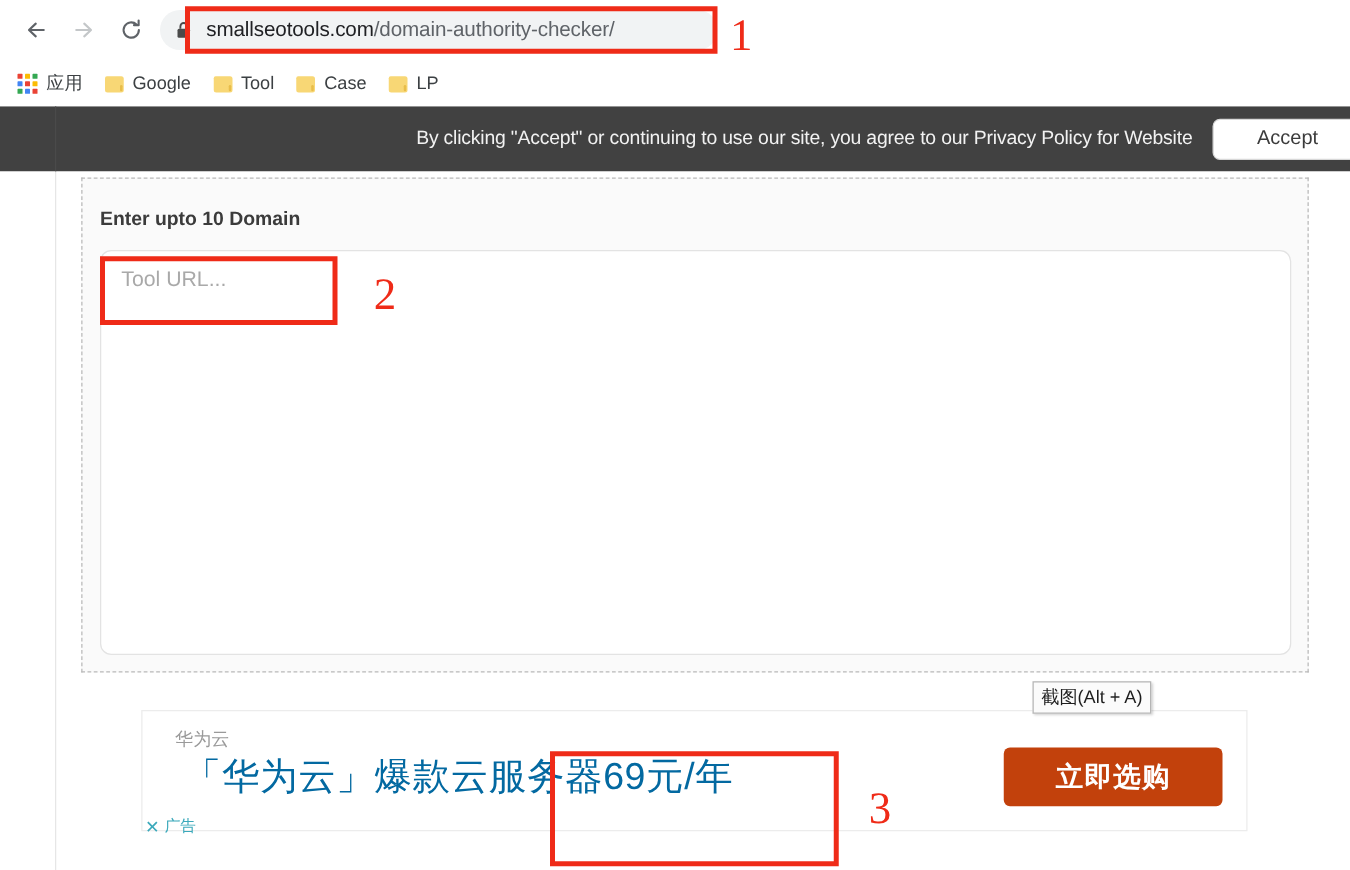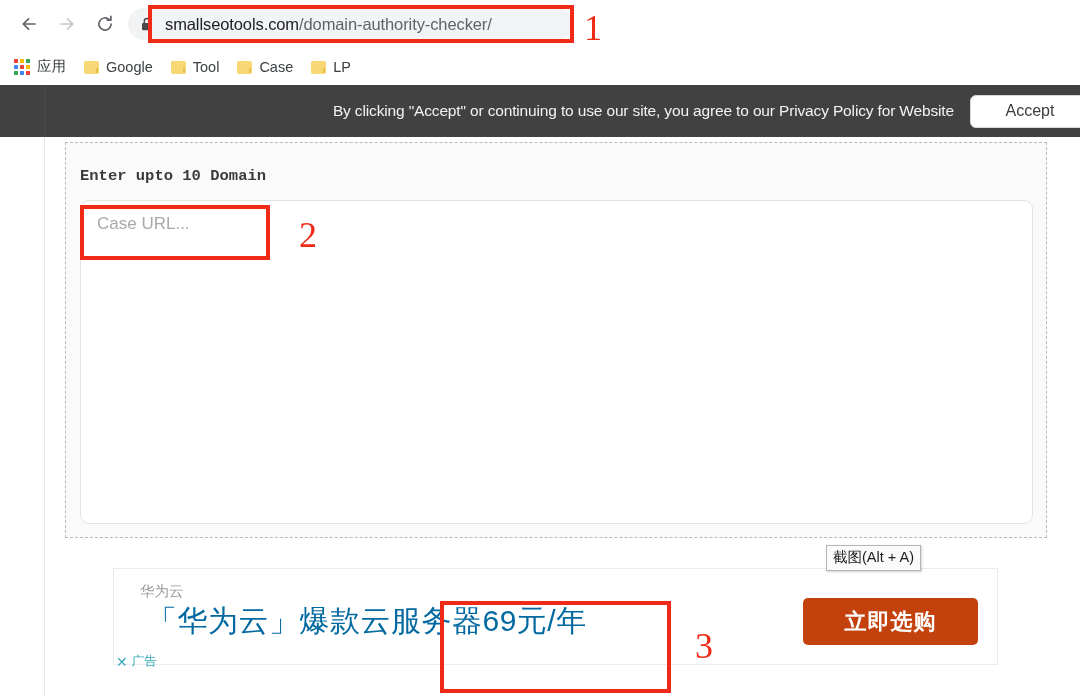--- a/index.html
+++ b/index.html
@@ -114,21 +114,21 @@
     cursor: pointer;
   }
 
   
   .tool-box {
     position: absolute; left: 65px; top: 57px; width: 982px; height: 396px;
     border: 1px dashed #b9b9b9; background: #fafafa;
   }
   .tool-title {
     position: absolute; left: 14px; top: 24px;
-    font-size: 15.5px; font-weight: 700; color: #3b3b3b; font-family: Liberation Mono, monospace;
+    font-size: 15.5px; font-weight: 700; color: #3b3b3b;
   }
   .url-textarea {
     position: absolute; left: 14px; top: 57px;
     width: 953px; height: 324px;
     background: #ffffff; border: 1px solid #e3e3e3; border-radius: 9px;
   }
   .ta-placeholder {
     position: absolute; left: 16px; top: 13px;
     font-size: 17px; color: #a9a9a9;
   }
@@ -256,21 +256,21 @@
 
     <div class="cookie-bar">
       <div class="divider-seam"></div>
       <span class="cookie-text">By clicking "Accept" or continuing to use our site, you agree to our Privacy Policy for Website</span>
       <div class="accept-btn">Accept</div>
     </div>
 
     <div class="tool-box">
       <div class="tool-title">Enter upto 10 Domain</div>
       <div class="url-textarea">
-        <span class="ta-placeholder">Case URL...</span>
+        <span class="ta-placeholder">Tool URL...</span>
       </div>
     </div>
 
     <div class="ad-box">
       <div class="ad-brand">华为云</div>
       <div class="ad-head">「华为云」爆款云服务器69元/年</div>
       <div class="ad-cta">立即选购</div>
       <div class="ad-close">
         <span class="x">✕</span>
         <span class="t">广告</span>

